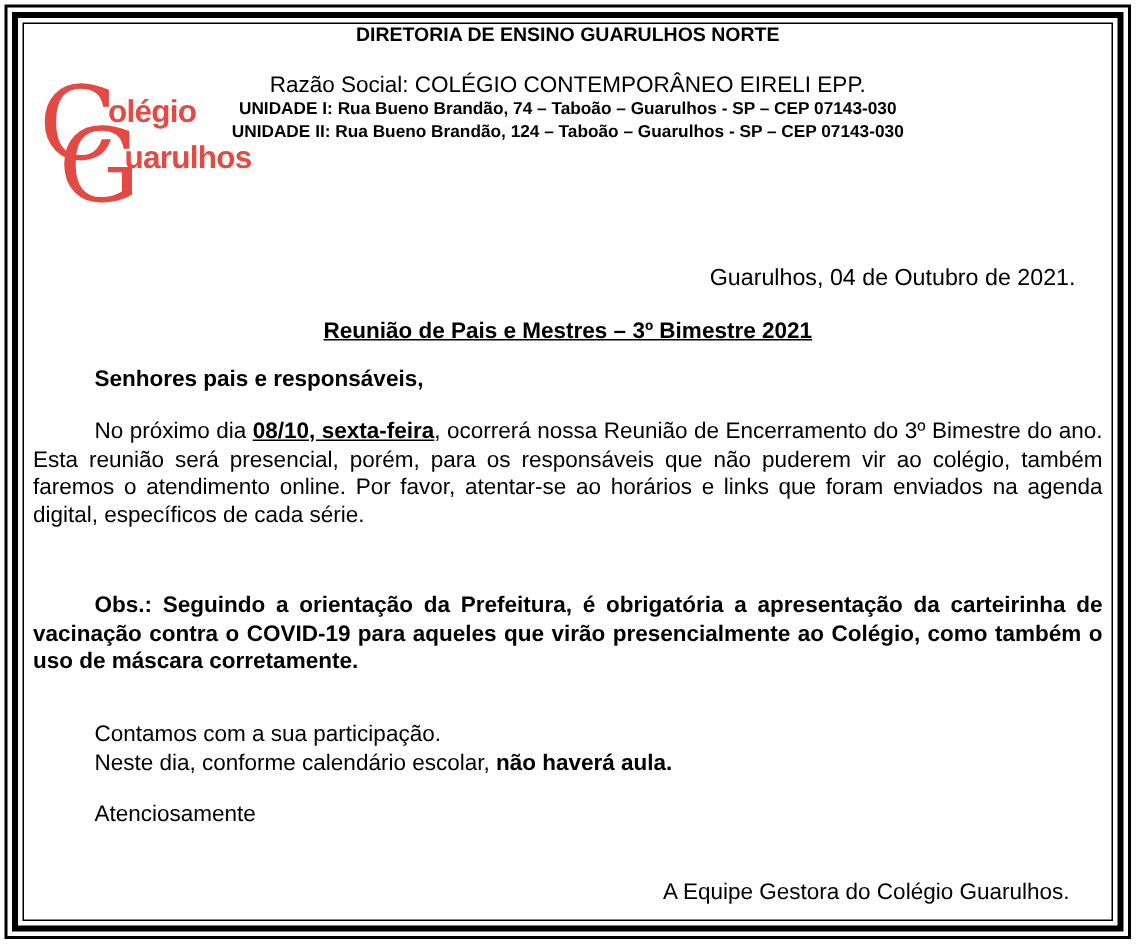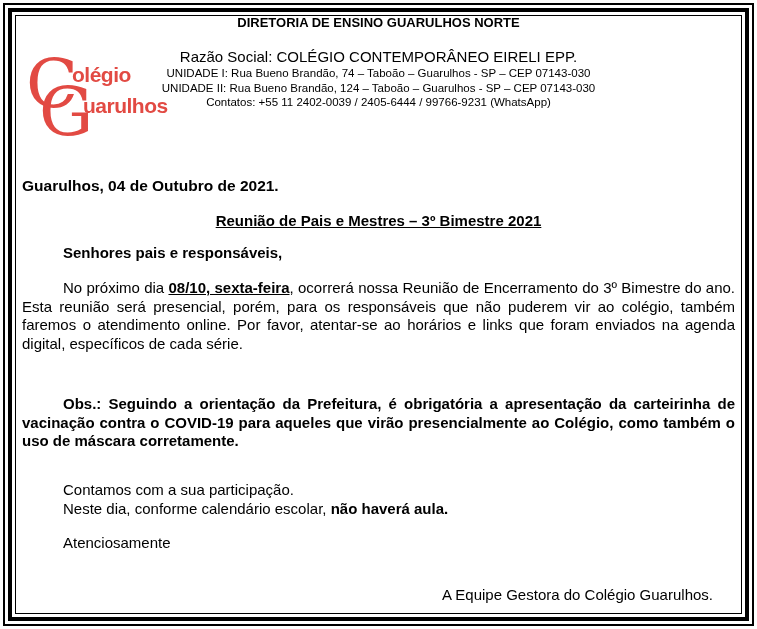--- a/index.html
+++ b/index.html
@@ -35,25 +35,25 @@
     letter-spacing: -0.5px;
   }
   .logo-w1 { left: 46px; top: 13px; }
   .logo-w2 { left: 57px; top: 44px; }
 
   
   .letterhead { position: absolute; left: 22px; right: 22px; top: 15px; text-align: center; }
   .h-line   { font-weight: bold; font-size: 13px; line-height: 16px; }
   .h-school { font-weight: bold; font-size: 20px; line-height: 23px; margin-top: 1px; }
   .h-razao  { font-size: 15px; line-height: 19px; margin-top: 16px; }
-  .h-small  { font-weight: normal; font-size: 11.5px; line-height: 13.5px; margin-top: 1px; }
+  .h-small  { font-weight: bold; font-size: 11.5px; line-height: 13.5px; margin-top: 1px; }
 
   
   .blk { position: absolute; left: 22px; right: 22px; font-size: 15px; line-height: 18.5px; }
-  .date-line { top: 177px; padding-right: 18px; font-weight: bold; font-size: 15.5px; }
+  .date-line { top: 177px; text-align: right; padding-right: 18px; font-weight: normal; font-size: 15.5px; }
   .title-line { top: 212px; text-align: center; font-weight: bold; }
   .title-line span { text-decoration: underline; }
   .salutation { top: 244px; text-indent: 41px; font-weight: bold; }
   .para-main  { top: 279px; text-align: justify; text-indent: 41px; }
   .para-obs   { top: 395px; text-align: justify; text-indent: 41px; font-weight: bold; }
   .closing    { top: 481px; }
   .closing div { text-indent: 41px; }
   .regards    { top: 534px; text-indent: 41px; }
   .signature  { top: 586px; text-align: right; padding-right: 22px; }
 </style>
@@ -71,21 +71,20 @@
     <span class="logo-g">G</span>
     <span class="logo-w1">olégio</span>
     <span class="logo-w2">uarulhos</span>
   </div>
 
   <div class="letterhead">
     <div class="h-line">DIRETORIA DE ENSINO GUARULHOS NORTE</div>
     <div class="h-razao">Razão Social: COLÉGIO CONTEMPORÂNEO EIRELI EPP.</div>
     <div class="h-small">UNIDADE I: Rua Bueno Brandão, 74 – Taboão – Guarulhos - SP – CEP 07143-030</div>
     <div class="h-small">UNIDADE II: Rua Bueno Brandão, 124 – Taboão – Guarulhos - SP – CEP 07143-030</div>
-    <div class="h-small">Contatos: +55 11 2402-0039 / 2405-6444 / 99766-9231 (WhatsApp)</div>
   </div>
 
   <div class="blk date-line">Guarulhos, 04 de Outubro de 2021.</div>
 
   <div class="blk title-line">
     <span>Reunião de Pais e Mestres – 3º Bimestre 2021</span>
   </div>
 
   <div class="blk salutation">Senhores pais e responsáveis,</div>
 

